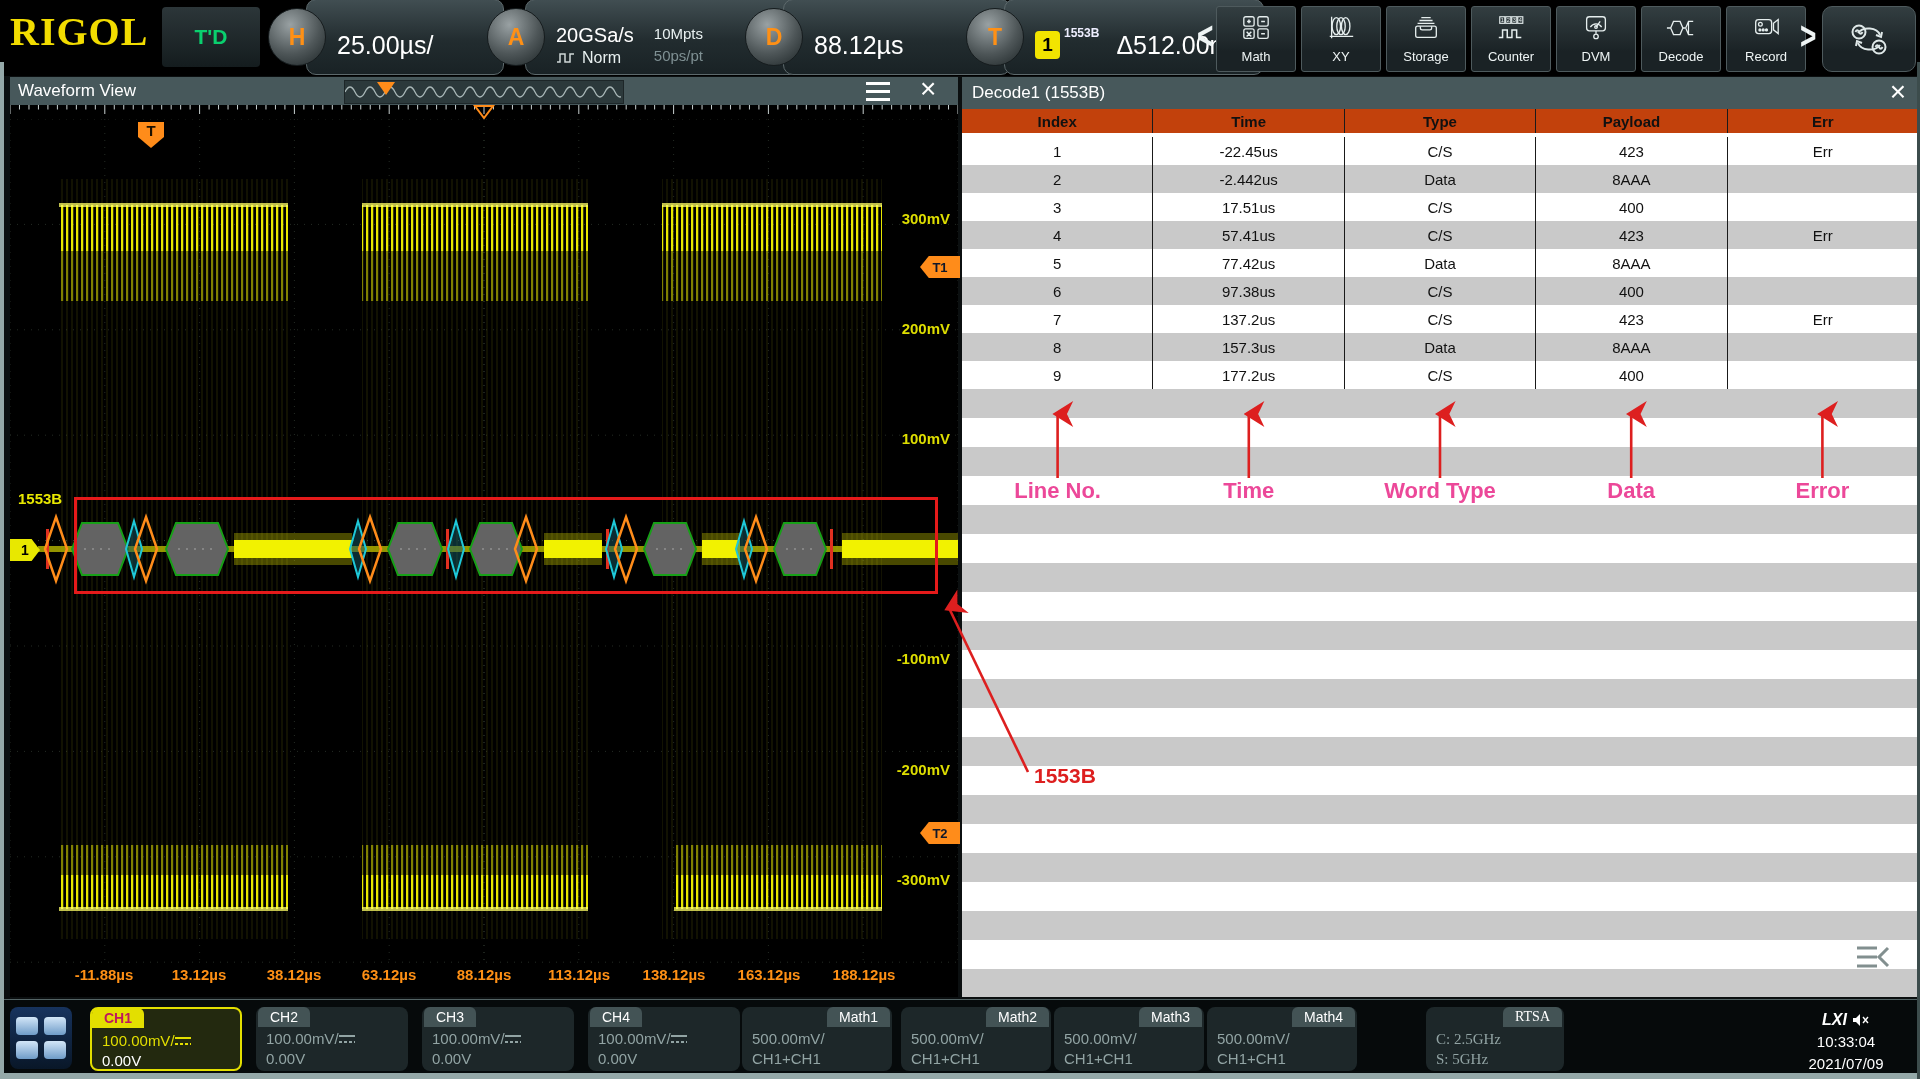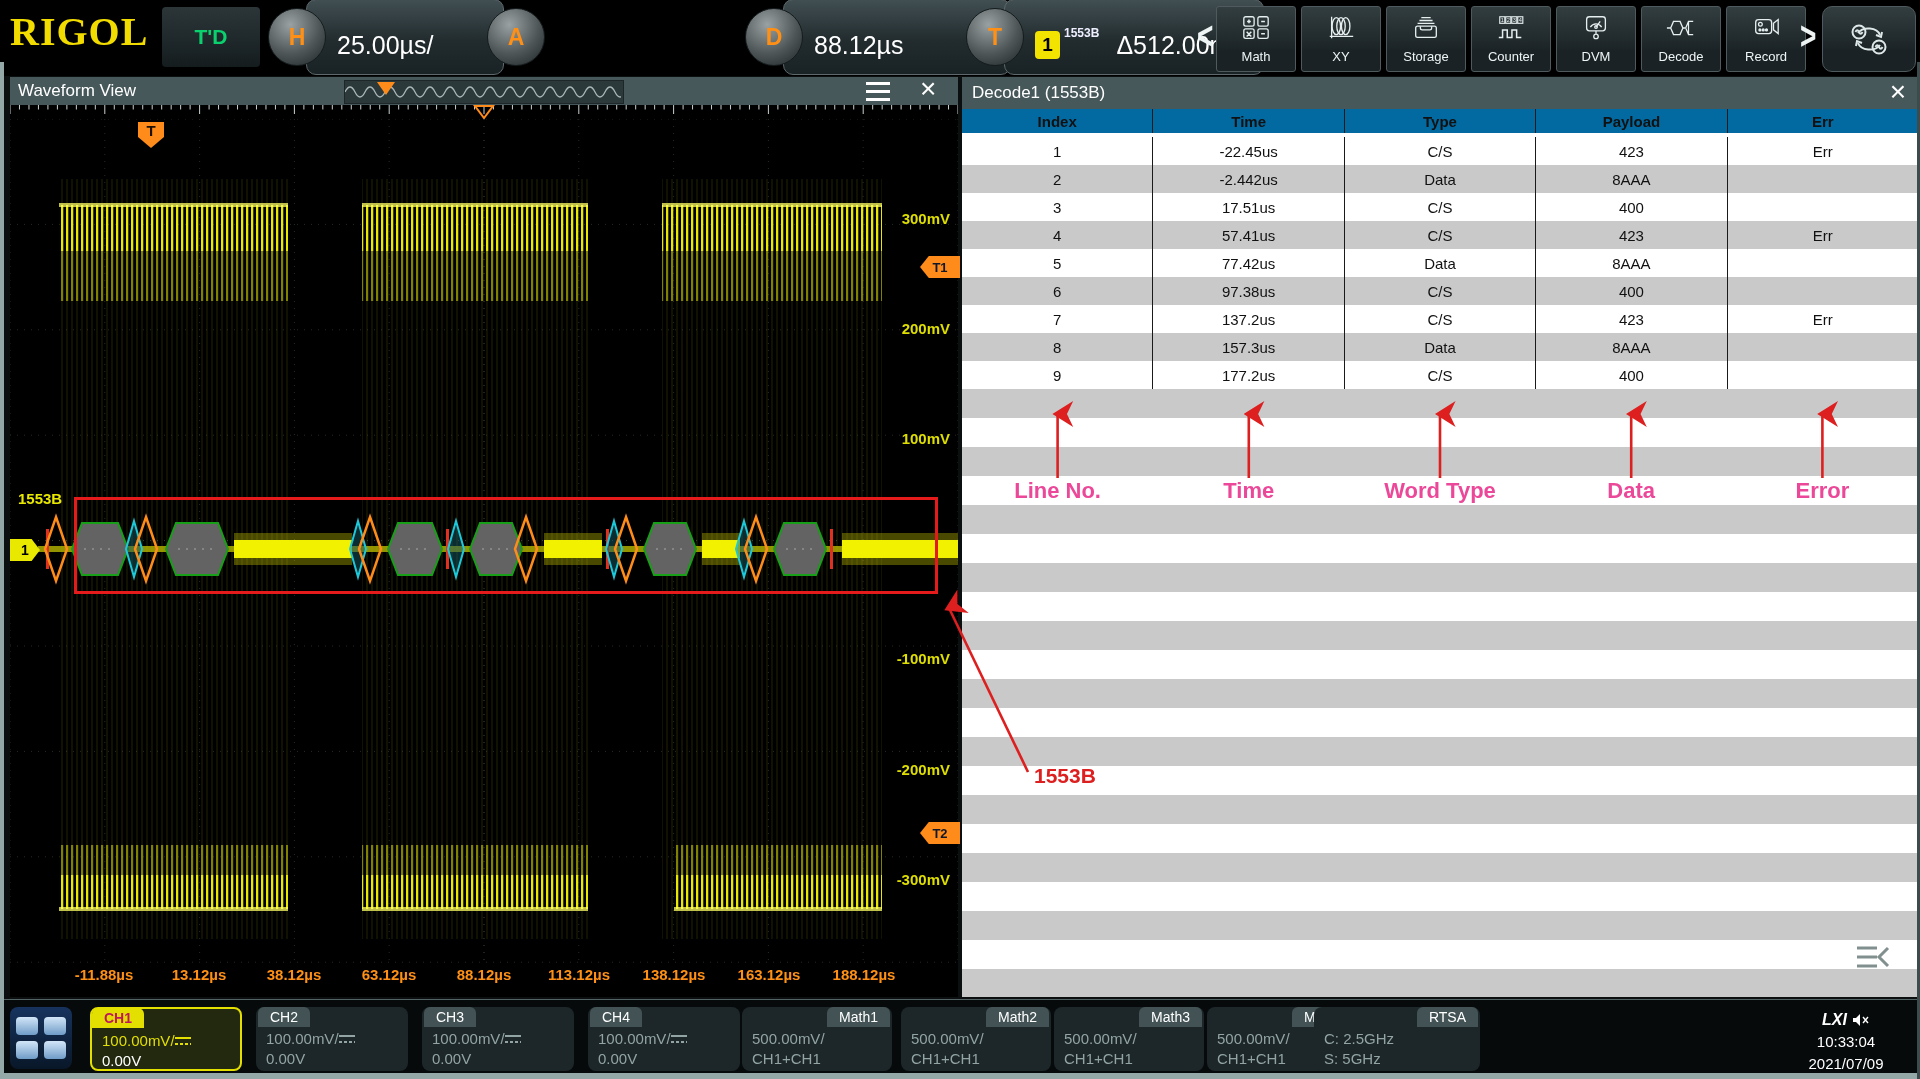--- a/index.html
+++ b/index.html
@@ -64,21 +64,21 @@
   .chbadge{position:absolute;left:0;top:462px;width:30px;height:22px;background:#e8e800;color:#000;
         font-size:14px;font-weight:bold;display:flex;align-items:center;justify-content:center;
         clip-path:polygon(0 0,72% 0,100% 50%,72% 100%,0 100%);cursor:pointer;}
   .buslabel{position:absolute;left:8px;top:413px;color:#e8e800;font-size:15px;font-weight:bold;}
   .redbox{position:absolute;left:64px;top:420px;width:864px;height:97px;border:3px solid #e51a1a;box-sizing:border-box;}
   
   .dcpanel{position:absolute;left:962px;top:77px;width:956px;height:920px;background:#fff;overflow:hidden;}
   .dtitle{position:absolute;left:0;top:0;right:0;height:32px;background:#47585b;color:#fff;
         font-size:17px;display:flex;align-items:center;padding-left:10px;box-sizing:border-box;}
   .dcclose{right:12px;}
-  .dhead{position:absolute;left:0;top:32px;right:0;height:24px;display:flex;background:#0369a1;}
+  .dhead{position:absolute;left:0;top:32px;right:0;height:24px;display:flex;background:#c2410c;}
   .dhead .cell{font-weight:bold;}
   .cell{flex:1;display:flex;align-items:center;justify-content:center;font-size:15px;color:#111;
         border-right:1px solid #1a1a1a;box-sizing:border-box;}
   .cell:last-child{border-right:none;}
   .drow{position:absolute;left:0;right:0;height:28px;display:flex;cursor:pointer;}
   .stripe{position:absolute;left:0;right:0;height:29px;background:#c9c9c9;}
   .collapse{position:absolute;left:893px;top:866px;cursor:pointer;}
   
   .ann-svg{position:absolute;left:0;top:0;width:1920px;height:1079px;pointer-events:none;}
   .collabel{position:absolute;transform:translateX(-50%);color:#ec4899;font-size:22px;font-weight:bold;white-space:nowrap;}
@@ -120,20 +120,35 @@
 
     <div class="grp" style="left:268px;">
       <div class="circ">H</div>
       <div class="vpanel" style="width:150px;">
         <span class="hval">25.00µs/</span>
       </div>
     </div>
 
     <div class="grp" style="left:487px;">
       <div class="circ">A</div>
+      <div class="vpanel" style="width:226px;">
+        <div class="acol">
+          <span class="arate">20GSa/s</span>
+          <span class="amode">
+            <svg width="20" height="12" viewBox="0 0 20 12">
+                <path d="M1 10 h3 v-8 h5 v8 h5 v-8 h4" fill="none" stroke="#cfd8d8" stroke-width="1.5"></path>
+              </svg>
+            <span>Norm</span>
+          </span>
+        </div>
+        <div class="acol2">
+          <div class="amem">10Mpts</div>
+          <div class="ares">50ps/pt</div>
+        </div>
+      </div>
     </div>
 
     <div class="grp" style="left:745px;">
       <div class="circ">D</div>
       <div class="vpanel" style="width:180px;">
         <span class="hval">88.12µs</span>
       </div>
     </div>
 
     <div class="grp" style="left:966px;">
@@ -681,21 +696,21 @@
           <div>CH1+CH1</div>
         </div>
       </div>
       <div class="blk" style="left: 1207px; width: 150px;">
         <div class="tab right">Math4</div>
         <div class="vals">
           <div>500.00mV/</div>
           <div>CH1+CH1</div>
         </div>
       </div>
-      <div class="blk" style="left: 1314px; width: 166px;">
+      <div class="blk" style="left: 1426px; width: 138px; font-family: Liberation Serif, serif;">
         <div class="tab right">RTSA</div>
         <div class="vals">
           <div>C: 2.5GHz</div>
           <div>S: 5GHz</div>
         </div>
       </div>
     </div>
   <div class="status">
     <div class="lxi">
       <span>LXI</span>

